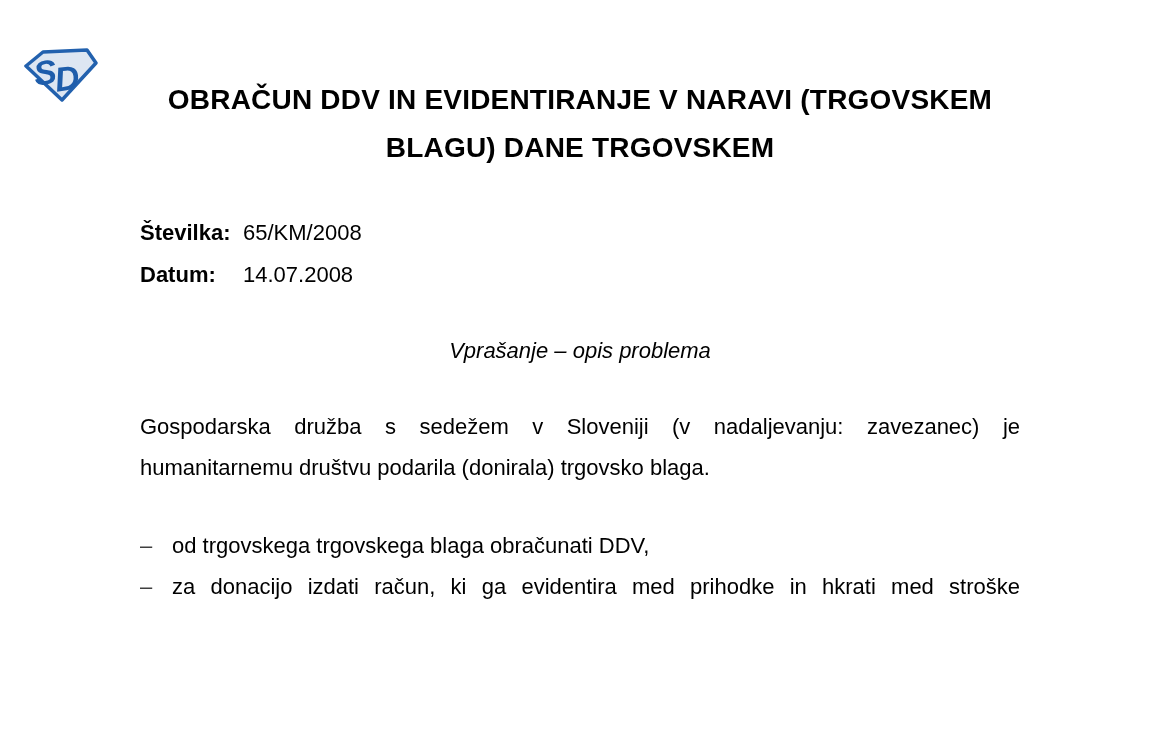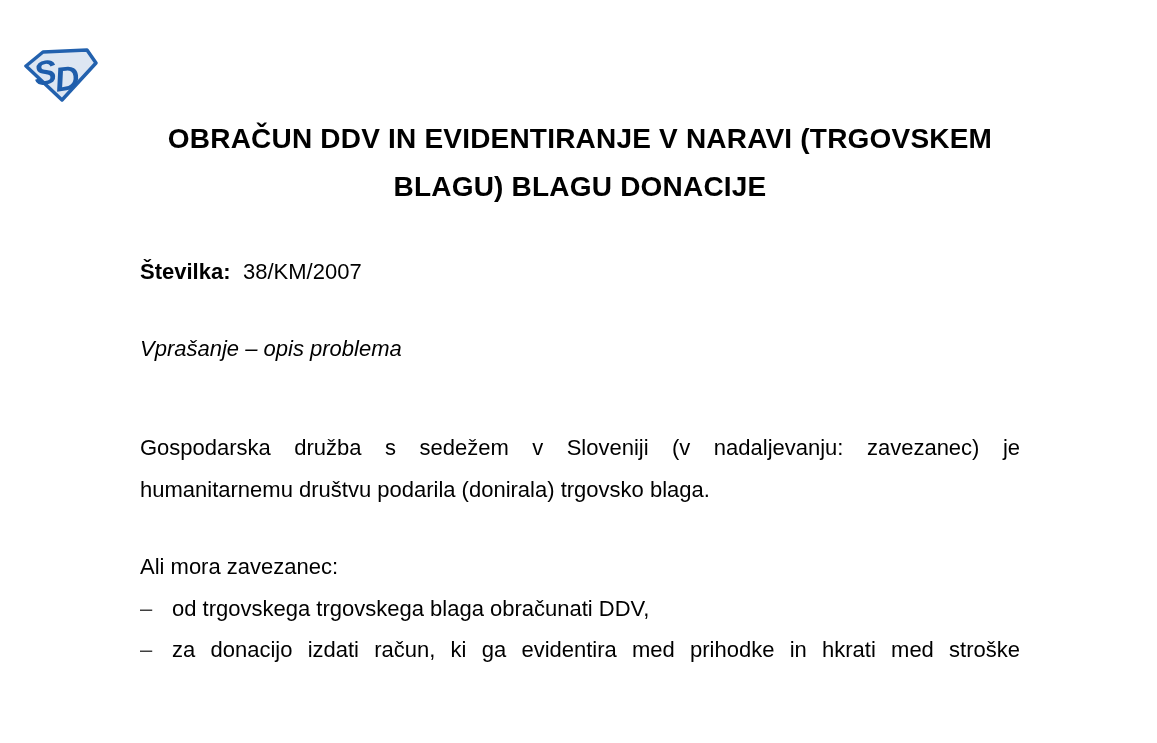--- a/index.html
+++ b/index.html
@@ -23,21 +23,21 @@
     width: 76px;
     height: 56px;
   }
   .content {
     position: absolute;
     left: 140px;
     top: 0;
     width: 880px;
   }
   .title {
-    margin-top: 115px;
+    margin-top: 76px;
     font-size: 28px;
     font-weight: bold;
     line-height: 48px;
     text-align: center;
     letter-spacing: 0.2px;
   }
   .meta-block {
     margin-top: 40px;
     font-size: 22px;
     line-height: 41.5px;
@@ -46,25 +46,26 @@
     display: inline-block;
     width: 103px;
     font-weight: bold;
   }
   .section-heading {
     margin-top: 35px;
     font-size: 22px;
     line-height: 41.5px;
     font-style: italic;
     font-weight: bold;
+    text-align: center;
   }
   
   .section-heading { font-weight: normal; }
   .paragraph {
-    margin-top: 58px;
+    margin-top: 34px;
     font-size: 22px;
     line-height: 41.5px;
   }
   .jline {
     text-align: justify;
     text-align-last: justify;
   }
   .qlist {
     margin-top: 36px;
     font-size: 22px;
@@ -95,38 +96,40 @@
     <g transform="rotate(-8 38 28)" font-family="Liberation Sans, sans-serif" font-weight="bold" font-style="italic" fill="#1e5dab">
       <text x="11" y="36" font-size="34">S</text>
       <text x="31" y="45" font-size="34">D</text>
     </g>
   </svg>
 
   <div class="content">
 
     <div class="title">
       <div>OBRAČUN DDV IN EVIDENTIRANJE V NARAVI (TRGOVSKEM</div>
-      <div>BLAGU) BLAGU DONACIJE</div>
+      <div>BLAGU) DANE TRGOVSKEM</div>
     </div>
 
     <div class="meta-block">
       <div class="meta-row">
-        <span class="meta-label">Številka:</span><span class="meta-value">38/KM/2007</span>
+        <span class="meta-label">Številka:</span><span class="meta-value">65/KM/2008</span>
+      </div>
+      <div class="meta-row">
+        <span class="meta-label">Datum:</span><span class="meta-value">14.07.2008</span>
       </div>
     </div>
 
     <div class="section-heading">Vprašanje – opis problema</div>
 
     <div class="paragraph">
       <div class="jline">Gospodarska družba s sedežem v Sloveniji (v nadaljevanju: zavezanec) je</div>
       <div>humanitarnemu društvu podarila (donirala) trgovsko blaga.</div>
     </div>
 
     <div class="qlist">
-      <div>Ali mora zavezanec:</div>
 
       <div class="list-item">
         <span class="list-marker">–</span>
         <div>od trgovskega trgovskega blaga obračunati DDV,</div>
       </div>
 
       <div class="list-item">
         <span class="list-marker">–</span>
         <div class="list-text-justify">za donacijo izdati račun, ki ga evidentira med prihodke in hkrati med stroške</div>
       </div>

